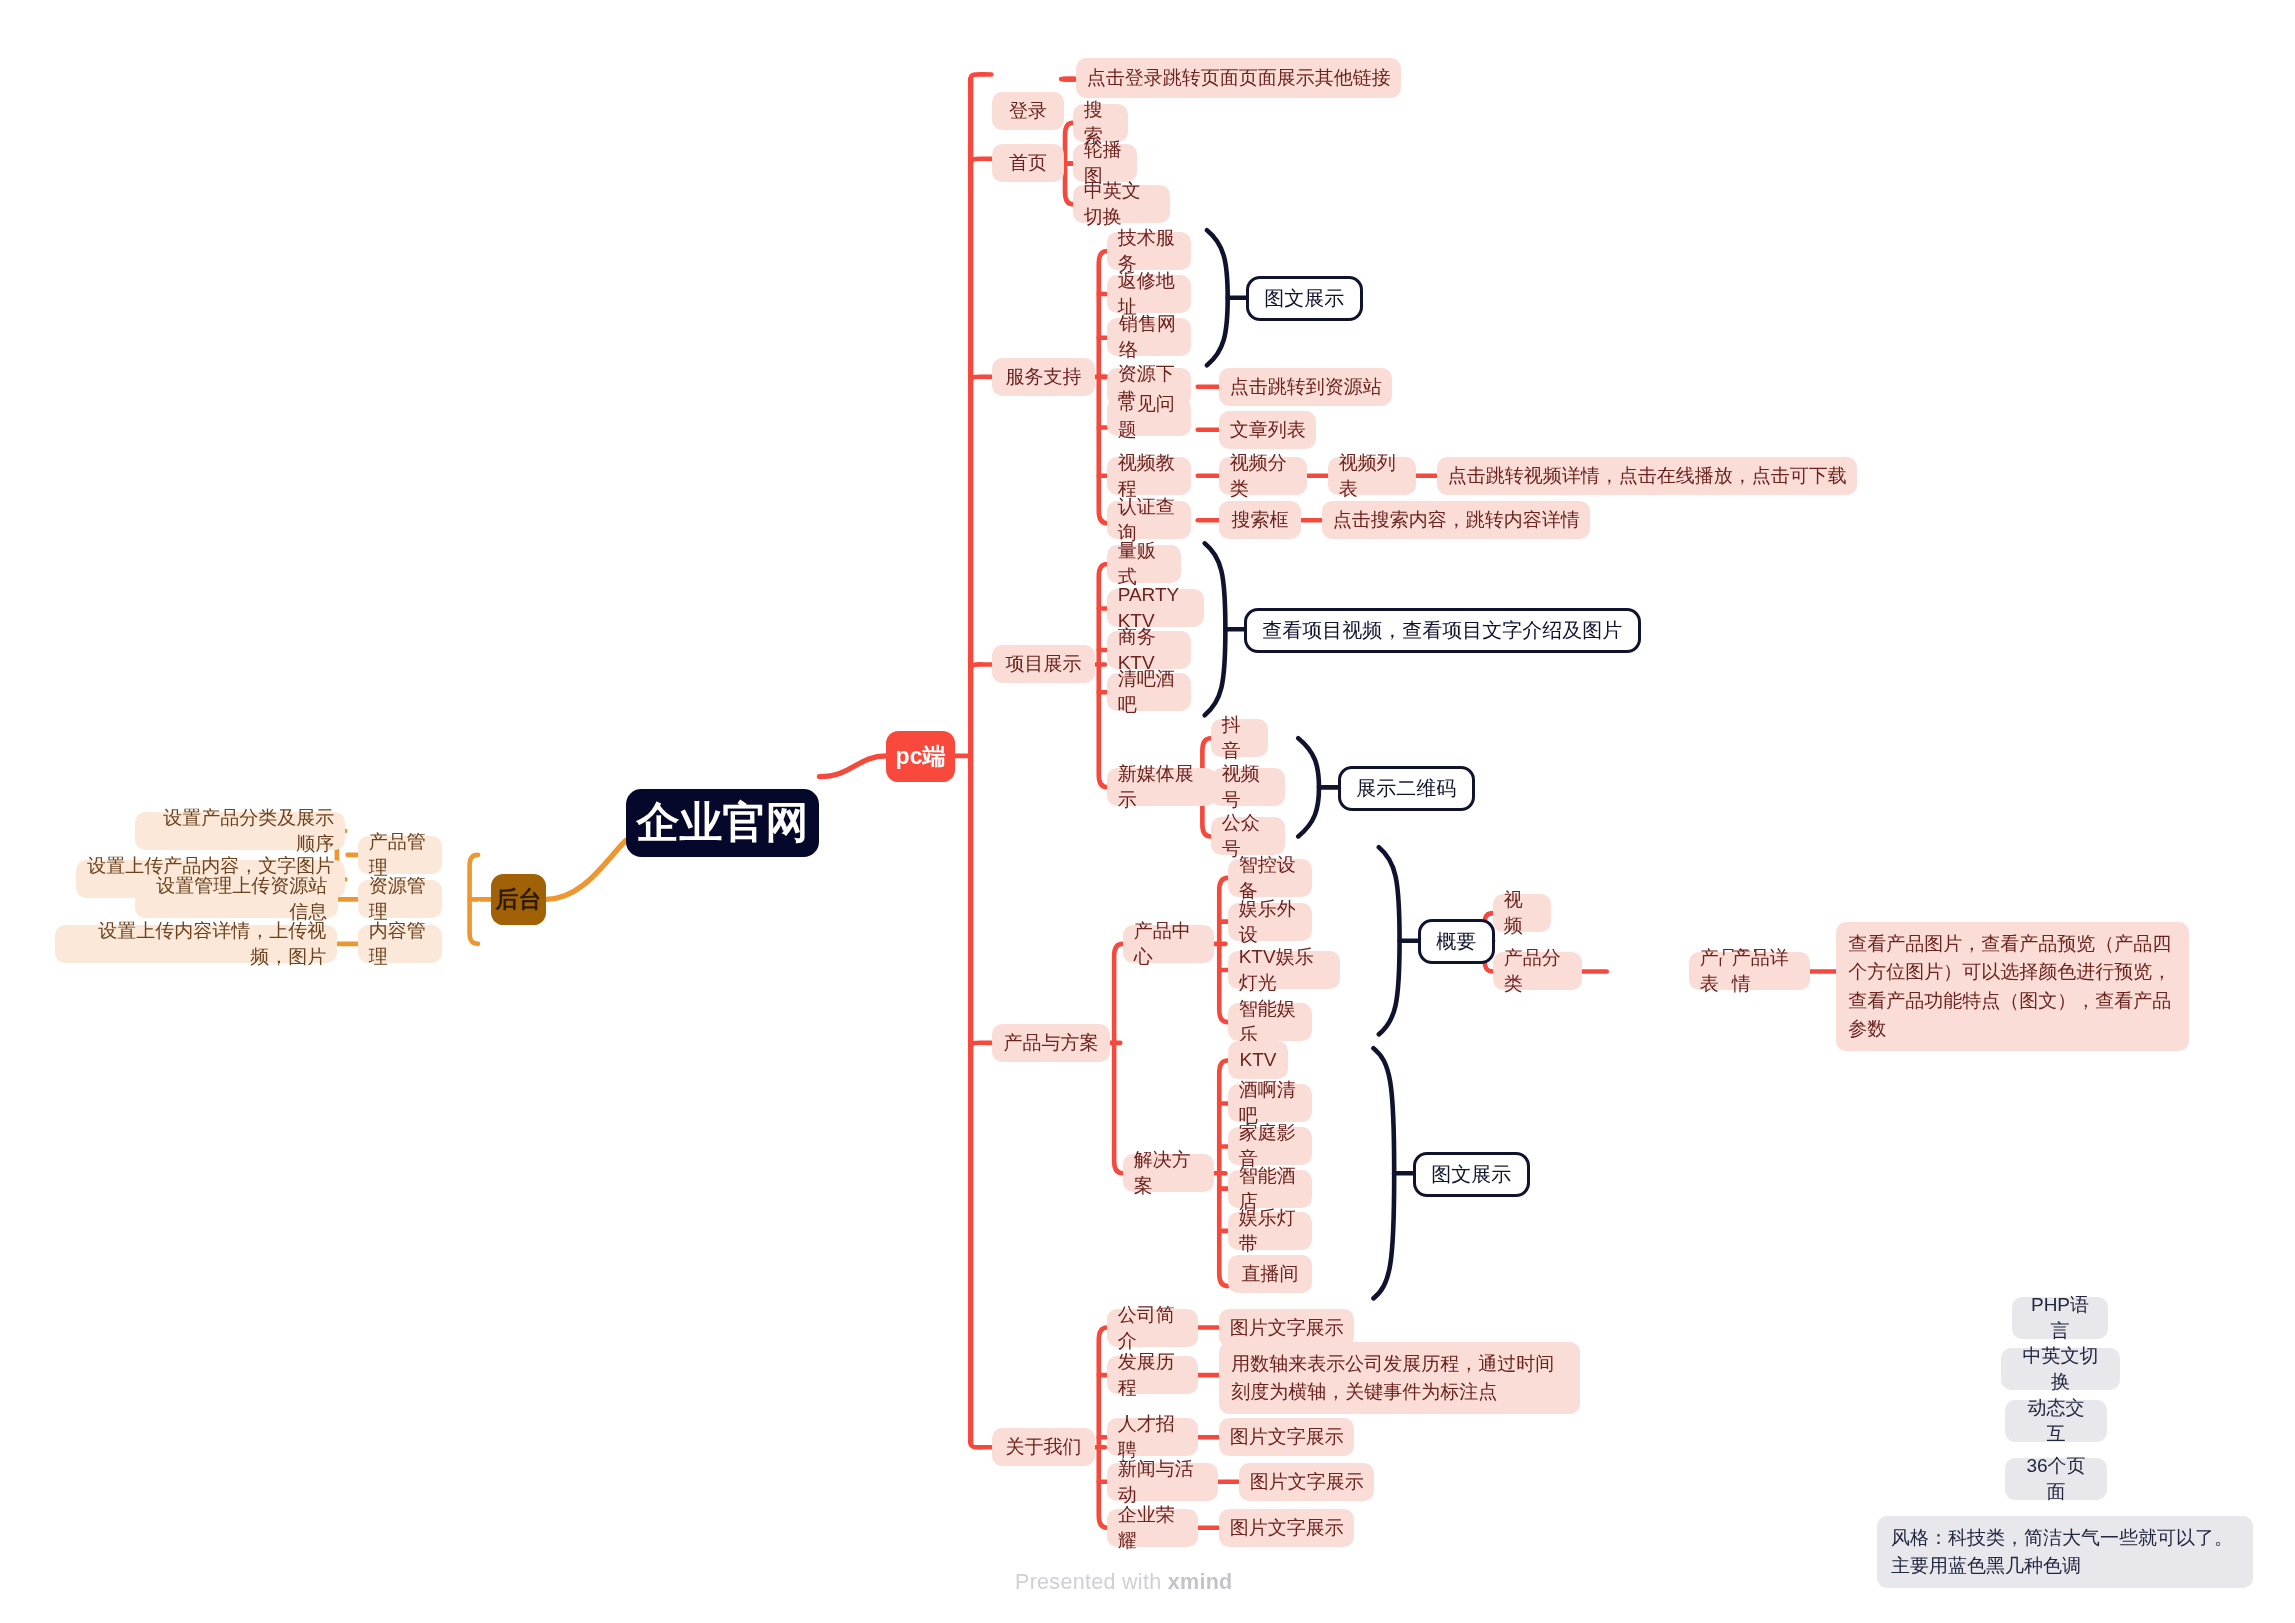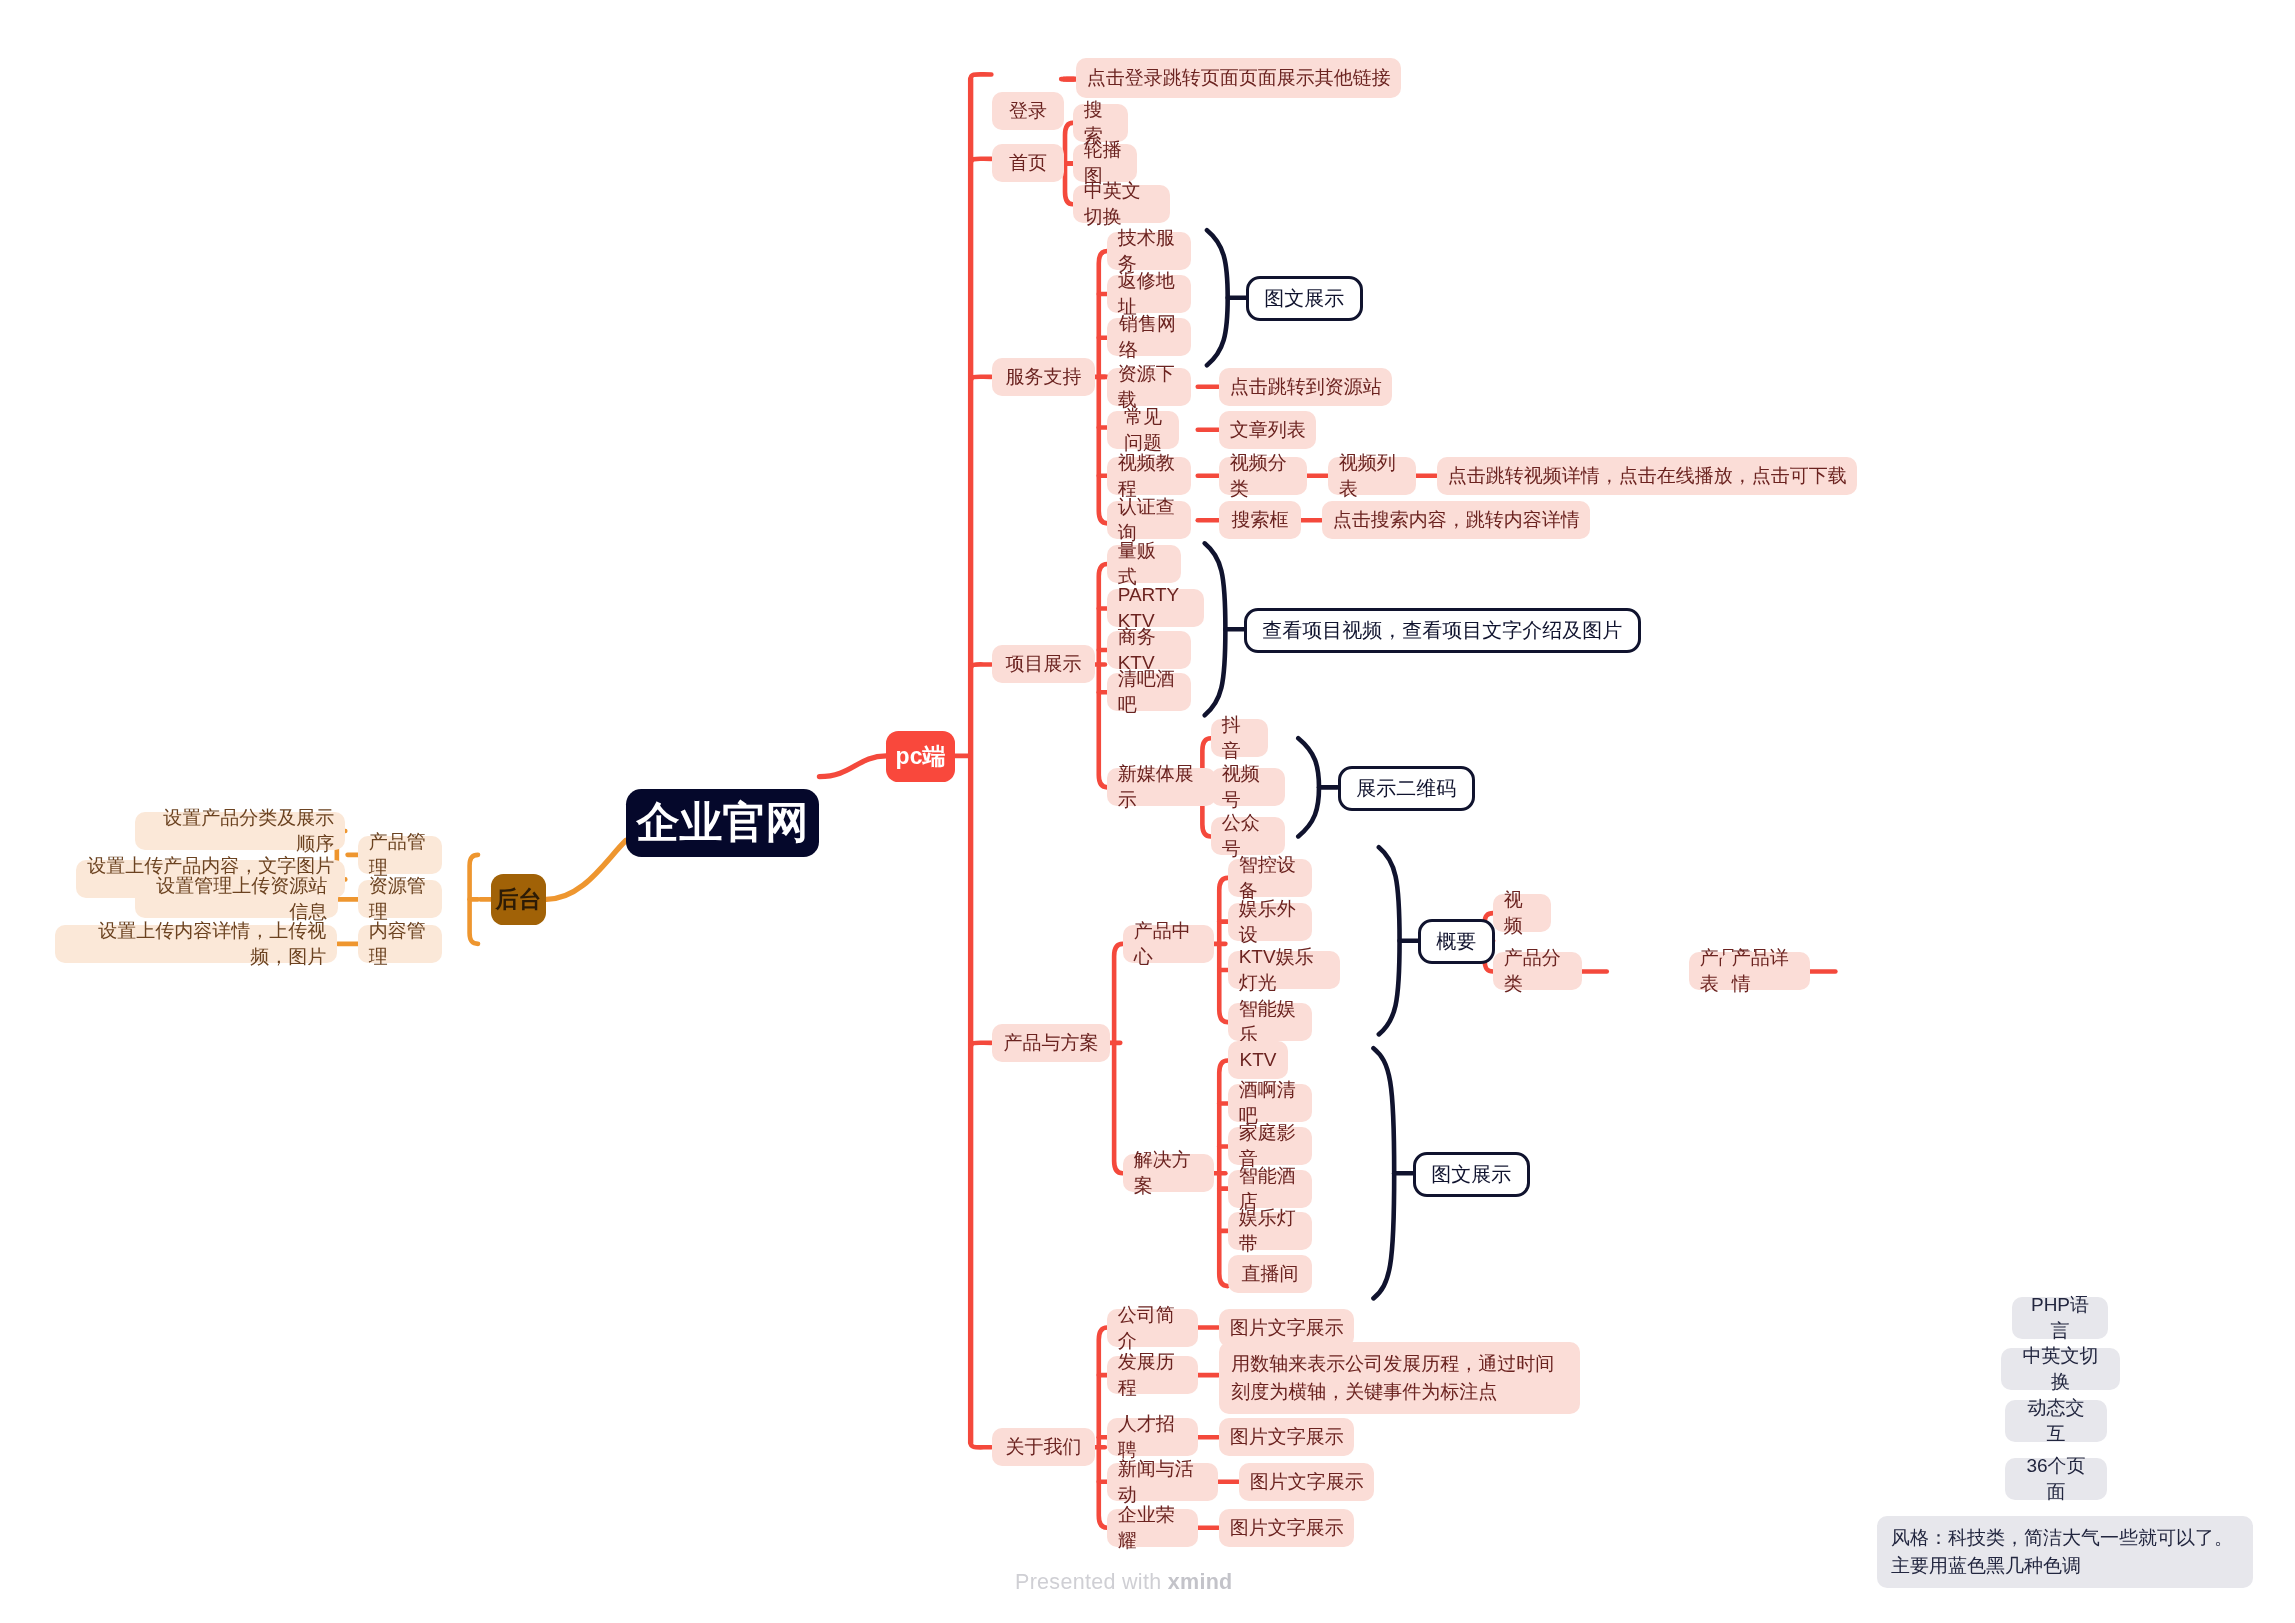--- a/index.html
+++ b/index.html
@@ -216,21 +216,21 @@
   <div class="node pink center" style="left:1073px;top:104px;width:55px;height:38px;">搜索</div>
   <div class="node pink center" style="left:1073px;top:144px;width:64px;height:38px;">轮播图</div>
   <div class="node pink center" style="left:1073px;top:185px;width:97px;height:38px;">中英文切换</div>
 
   <div class="node pink center" style="left:992px;top:358px;width:103px;height:38px;">服务支持</div>
 
   <div class="node pink center" style="left:1107px;top:232px;width:84px;height:38px;">技术服务</div>
   <div class="node pink center" style="left:1107px;top:275px;width:84px;height:38px;">返修地址</div>
   <div class="node pink center" style="left:1107px;top:318px;width:84px;height:38px;padding-left:12px;">销售网络</div>
   <div class="node pink center" style="left:1107px;top:368px;width:84px;height:38px;">资源下载</div>
-  <div class="node pink center" style="left:1107px;top:411px;width:72px;height:38px;text-align:center;">常见问题</div>
+  <div class="node pink center" style="left:1107px;top:398px;width:84px;height:38px;">常见问题</div>
   <div class="node pink center" style="left:1107px;top:457px;width:84px;height:38px;">视频教程</div>
   <div class="node pink center" style="left:1107px;top:501px;width:84px;height:38px;">认证查询</div>
 
   <div class="node outline" style="left:1246px;top:276px;height:45px;">图文展示</div>
 
   <div class="node pink" style="left:1219px;top:368px;height:38px;">点击跳转到资源站</div>
   <div class="node pink" style="left:1219px;top:411px;height:38px;">文章列表</div>
 
   <div class="node pink center" style="left:1219px;top:457px;width:88px;height:38px;">视频分类</div>
   <div class="node pink center" style="left:1328px;top:457px;width:88px;height:38px;">视频列表</div>
@@ -264,20 +264,21 @@
   <div class="node pink center" style="left:1228px;top:903px;width:84px;height:38px;">娱乐外设</div>
   <div class="node pink center" style="left:1228px;top:951px;width:112px;height:38px;">KTV娱乐灯光</div>
   <div class="node pink center" style="left:1228px;top:1003px;width:84px;height:38px;">智能娱乐</div>
 
   <div class="node outline" style="left:1418px;top:919px;height:45px;">概要</div>
 
   <div class="node pink center" style="left:1493px;top:894px;width:58px;height:38px;">视频</div>
   <div class="node pink center" style="left:1493px;top:952px;width:89px;height:38px;">产品分类</div>
   <div class="node pink center" style="left:1689px;top:952px;width:89px;height:38px;">产品列表</div>
   <div class="node pink center" style="left:1721px;top:952px;width:89px;height:38px;">产品详情</div>
+  <div class="node pink para" style="left:1836px;top:922px;width:353px;">查看产品图片，查看产品预览（产品四个方位图片）可以选择颜色进行预览，查看产品功能特点（图文），查看产品 参数</div>
 
   <div class="node pink center" style="left:1228px;top:1041px;width:60px;height:38px;">KTV</div>
   <div class="node pink center" style="left:1228px;top:1084px;width:84px;height:38px;">酒啊清吧</div>
   <div class="node pink center" style="left:1228px;top:1127px;width:84px;height:38px;">家庭影音</div>
   <div class="node pink center" style="left:1228px;top:1170px;width:84px;height:38px;">智能酒店</div>
   <div class="node pink center" style="left:1228px;top:1212px;width:84px;height:38px;">娱乐灯带</div>
   <div class="node pink center" style="left:1228px;top:1255px;width:84px;height:38px;">直播间</div>
 
   <div class="node outline" style="left:1413px;top:1152px;height:45px;">图文展示</div>
 

